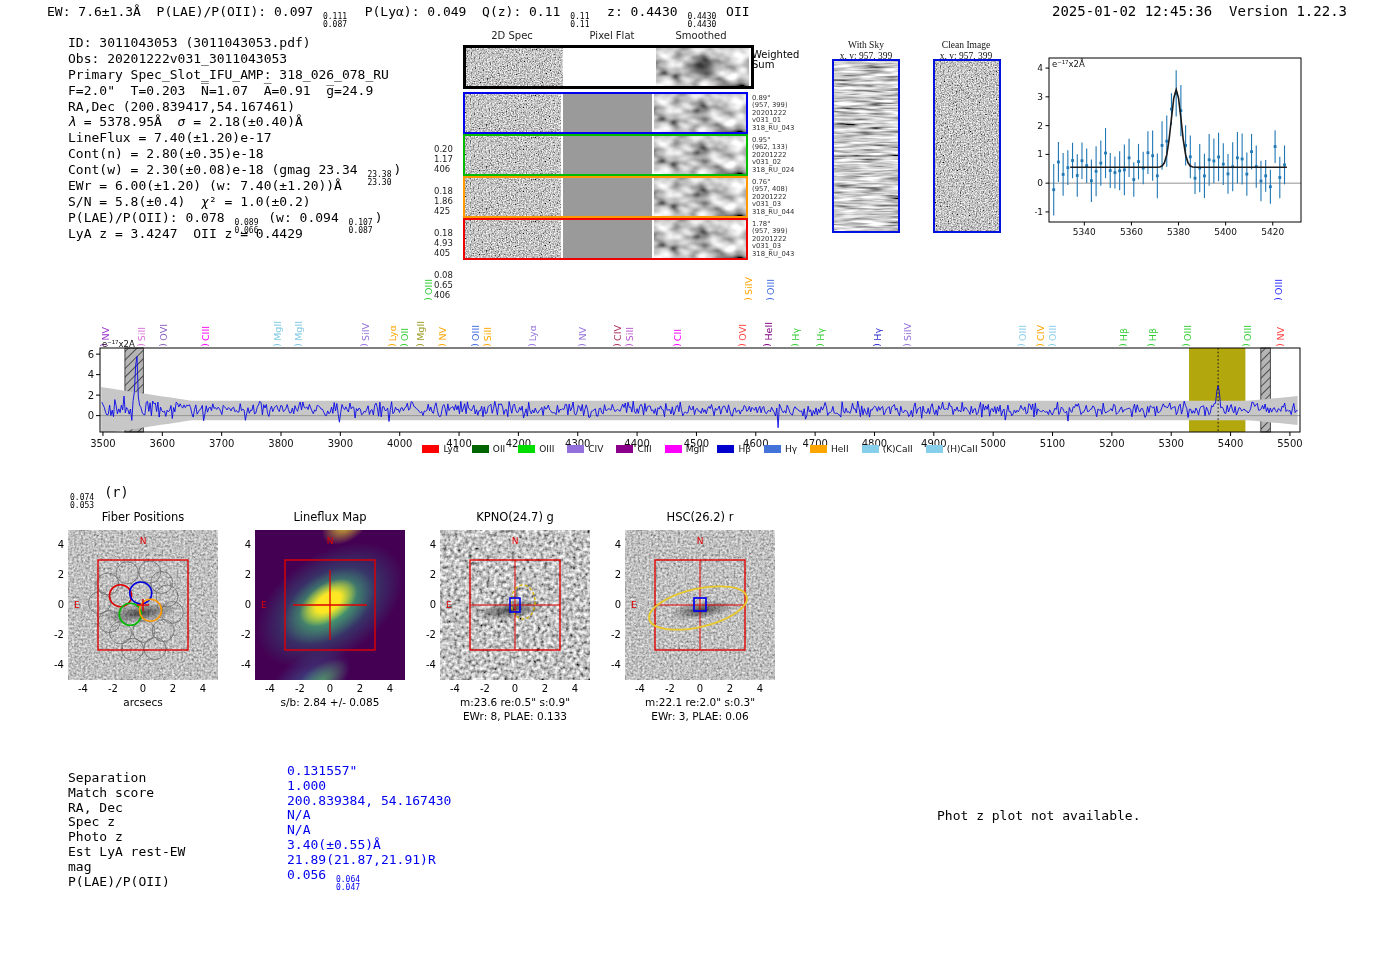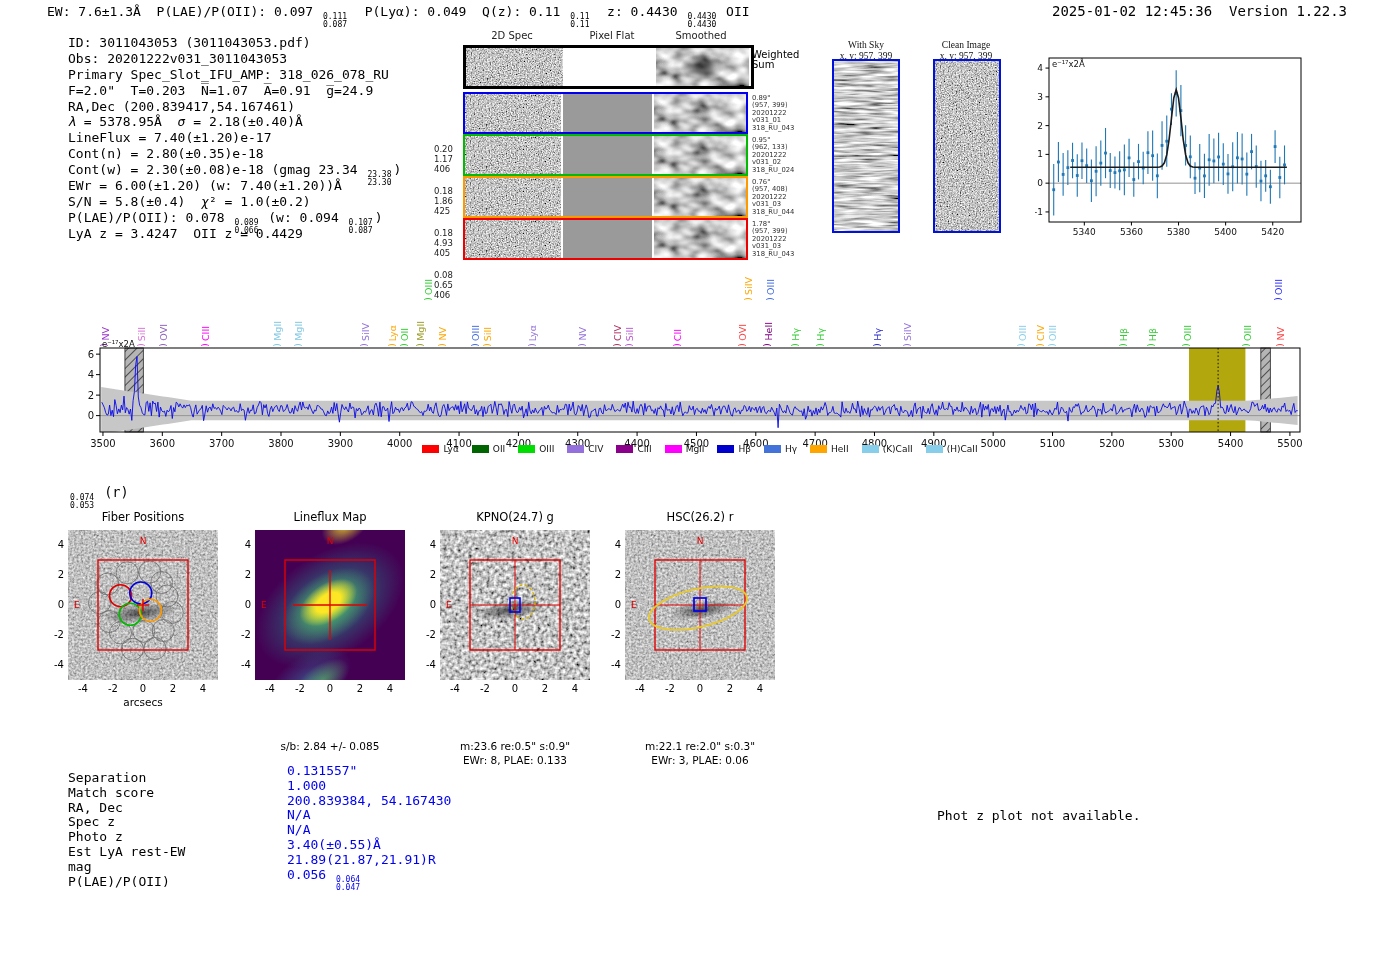--- a/index.html
+++ b/index.html
@@ -42,21 +42,21 @@
   .lm-t{writing-mode:vertical-rl;transform:rotate(180deg);font-size:9.5px;}
   .lm-p{font-size:9px;line-height:6px;transform:rotate(90deg);margin-top:1px;}
   #legend{left:380px;top:444px;width:640px;display:flex;justify-content:center;gap:13px;align-items:center;}
   .lg-item{display:inline-flex;align-items:center;gap:4px;font-size:9px;color:#111;}
   .lg-sw{display:inline-block;width:17px;height:8px;}
   
   #hsc-line{left:68px;top:484px;font-size:13.5px;}
   
   .panel{position:absolute;top:530px;width:150px;height:150px;}
   .ptitle{position:absolute;top:510px;transform:translateX(-50%);font-size:11.5px;color:#000;}
-  .psub{position:absolute;transform:translateX(-50%);font-size:10.5px;color:#000;margin-top:44px;}
+  .psub{position:absolute;transform:translateX(-50%);font-size:10.5px;color:#000;}
   .ctick{position:absolute;font-size:10px;color:#000;}
   .ctick.y{width:18px;text-align:right;}
   .ctick.x{transform:translateX(-50%);}
   #xlabel-arcsecs{left:143px;top:696px;transform:translateX(-50%);font-size:10.5px;}
   .lfm{position:absolute;inset:0;background:#440154;overflow:hidden;}
   .lfm::before{content:"";position:absolute;left:-25px;top:-25px;width:200px;height:200px;transform-origin:100px 100px;transform:rotate(-34deg);
     background:
       radial-gradient(45px 26px at 100px 97px,#fde725 30%,rgba(253,231,37,0) 72%),
       radial-gradient(68px 42px at 98px 100px,rgba(94,201,98,.95),rgba(94,201,98,0) 75%),
       radial-gradient(100px 62px at 100px 100px,rgba(33,145,140,.9),rgba(33,145,140,0) 82%),

